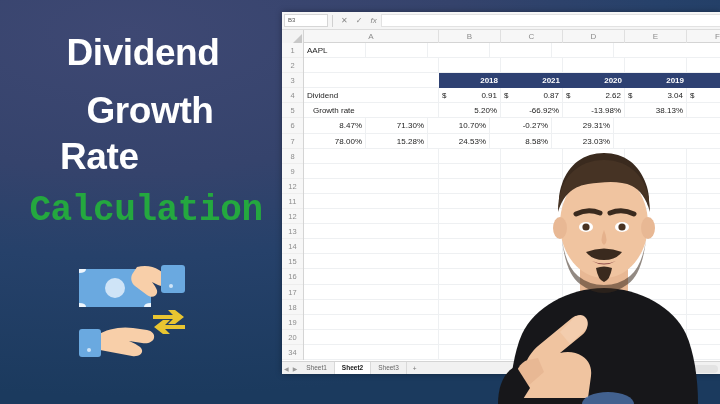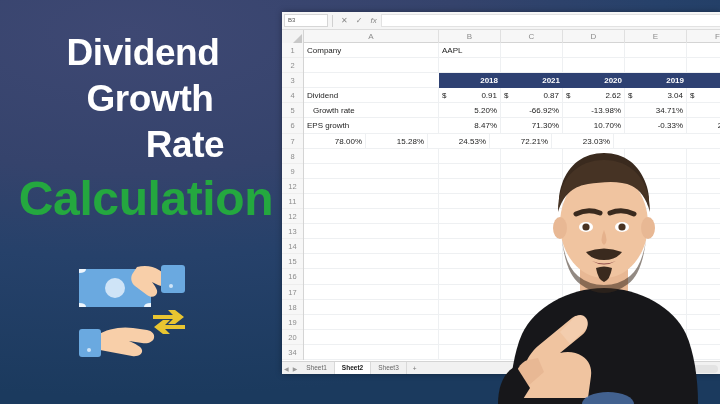--- a/index.html
+++ b/index.html
@@ -29,28 +29,29 @@
     color:#ffffff;
     font-weight:bold;
     font-size:37px;
     line-height:46px;
     letter-spacing:-0.4px;
     text-align:center;
     width:100%;
     white-space:nowrap;
   }
   .tline.r1 { text-align:center; padding-left:4px; }
-  .tline.r2 { padding-left:18px; }
-  .tline.r3 { text-align:center; padding-left:88px; }
+  .tline.r2 { padding-left:18px;margin-top:12px; }
+  .tline.r3 { text-align:left; padding-left:60px; }
   .tline.accent {
     color:#24a83f;
-    font-size:48px;
+    font-size:36px;
     margin-top:8px;
     text-align:center;
     padding-left:10px;
+    font-family:Liberation Mono, monospace;
   }
 
   
   #money {
     position:absolute; left:73px; top:253px;
     width:130px; height:110px;
   }
   #money svg { width:130px; height:110px; display:block; }
 
   
@@ -231,21 +232,20 @@
       <div class="rh">17</div>
       <div class="rh">18</div>
       <div class="rh">19</div>
       <div class="rh">20</div>
       <div class="rh">34</div>
     </div>
 
     <div id="cells">
 
       <div class="row">
-        <div class="cell a">Company</div>
         <div class="cell n" style="text-align:left">AAPL</div>
         <div class="cell n"></div>
         <div class="cell n"></div>
         <div class="cell n"></div>
         <div class="cell n"></div>
       </div>
 
       <div class="row">
         <div class="cell a"></div>
         <div class="cell n"></div>
@@ -286,38 +286,37 @@
           <span class="cs">$</span>
           <span class="cv">2.82</span>
         </div>
       </div>
 
       <div class="row">
         <div class="cell a indent">Growth rate</div>
         <div class="cell n">5.20%</div>
         <div class="cell n">-66.92%</div>
         <div class="cell n">-13.98%</div>
-        <div class="cell n">34.71%</div>
-        <div class="cell n"></div>
-      </div>
-
-      <div class="row">
-        <div class="cell a">EPS growth</div>
+        <div class="cell n">38.13%</div>
+        <div class="cell n"></div>
+      </div>
+
+      <div class="row">
         <div class="cell n">8.47%</div>
         <div class="cell n">71.30%</div>
         <div class="cell n">10.70%</div>
-        <div class="cell n">-0.33%</div>
+        <div class="cell n">-0.27%</div>
         <div class="cell n">29.31%</div>
       </div>
 
       <div class="row">
         <div class="cell n">78.00%</div>
         <div class="cell n">15.28%</div>
         <div class="cell n">24.53%</div>
-        <div class="cell n">72.21%</div>
+        <div class="cell n">8.58%</div>
         <div class="cell n">23.03%</div>
       </div>
 
       <div class="row">
           <div class="cell a"></div>
           <div class="cell n"></div>
           <div class="cell n"></div>
           <div class="cell n"></div>
           <div class="cell n"></div>
           <div class="cell n"></div>

